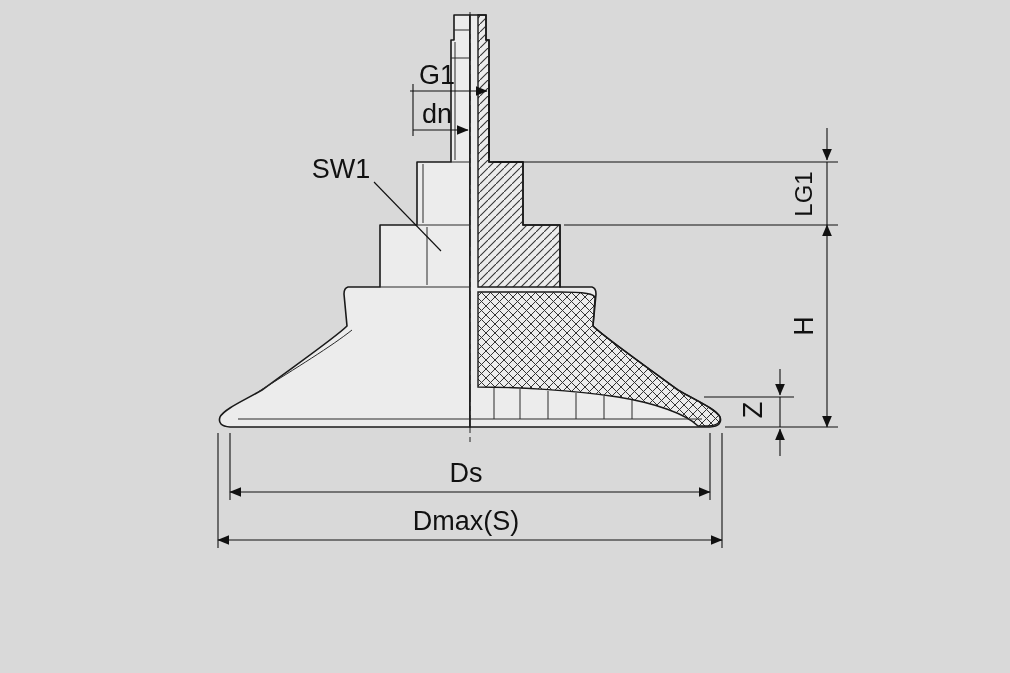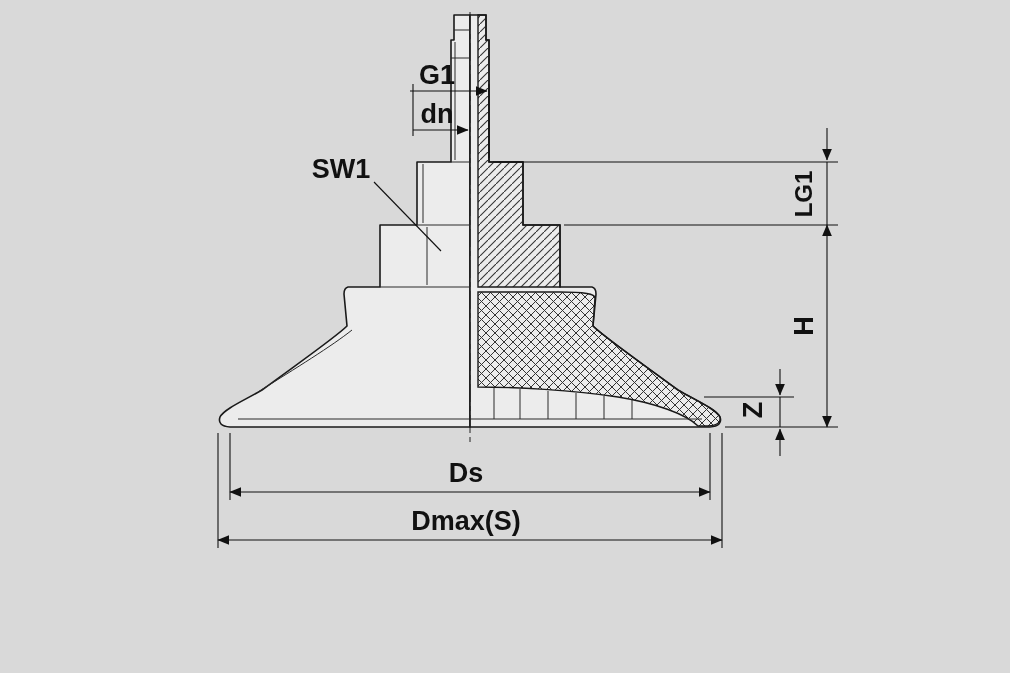--- a/index.html
+++ b/index.html
@@ -7,21 +7,20 @@
     padding: 0;
     width: 1010px;
     height: 673px;
     background: #d9d9d9;
     font-family: "Liberation Sans", sans-serif;
     overflow: hidden;
   }
   .drawing-wrap {
     width: 1010px;
     height: 673px;
-    font-weight: bold;
   }
   svg { display: block; }
   .part   { stroke: #1a1a1a; stroke-width: 1.6; stroke-linejoin: round; }
   .thin   { stroke: #2a2a2a; stroke-width: 1; fill: none; }
   .dim    { stroke: #111;    stroke-width: 1.1; fill: none; }
   .dimtxt { fill: #111; font-size: 27px; font-family: "Liberation Sans", sans-serif; }
   .dimtxt-small { fill: #111; font-size: 24px; font-family: "Liberation Sans", sans-serif; }
 </style>
 </head>
 <body>

